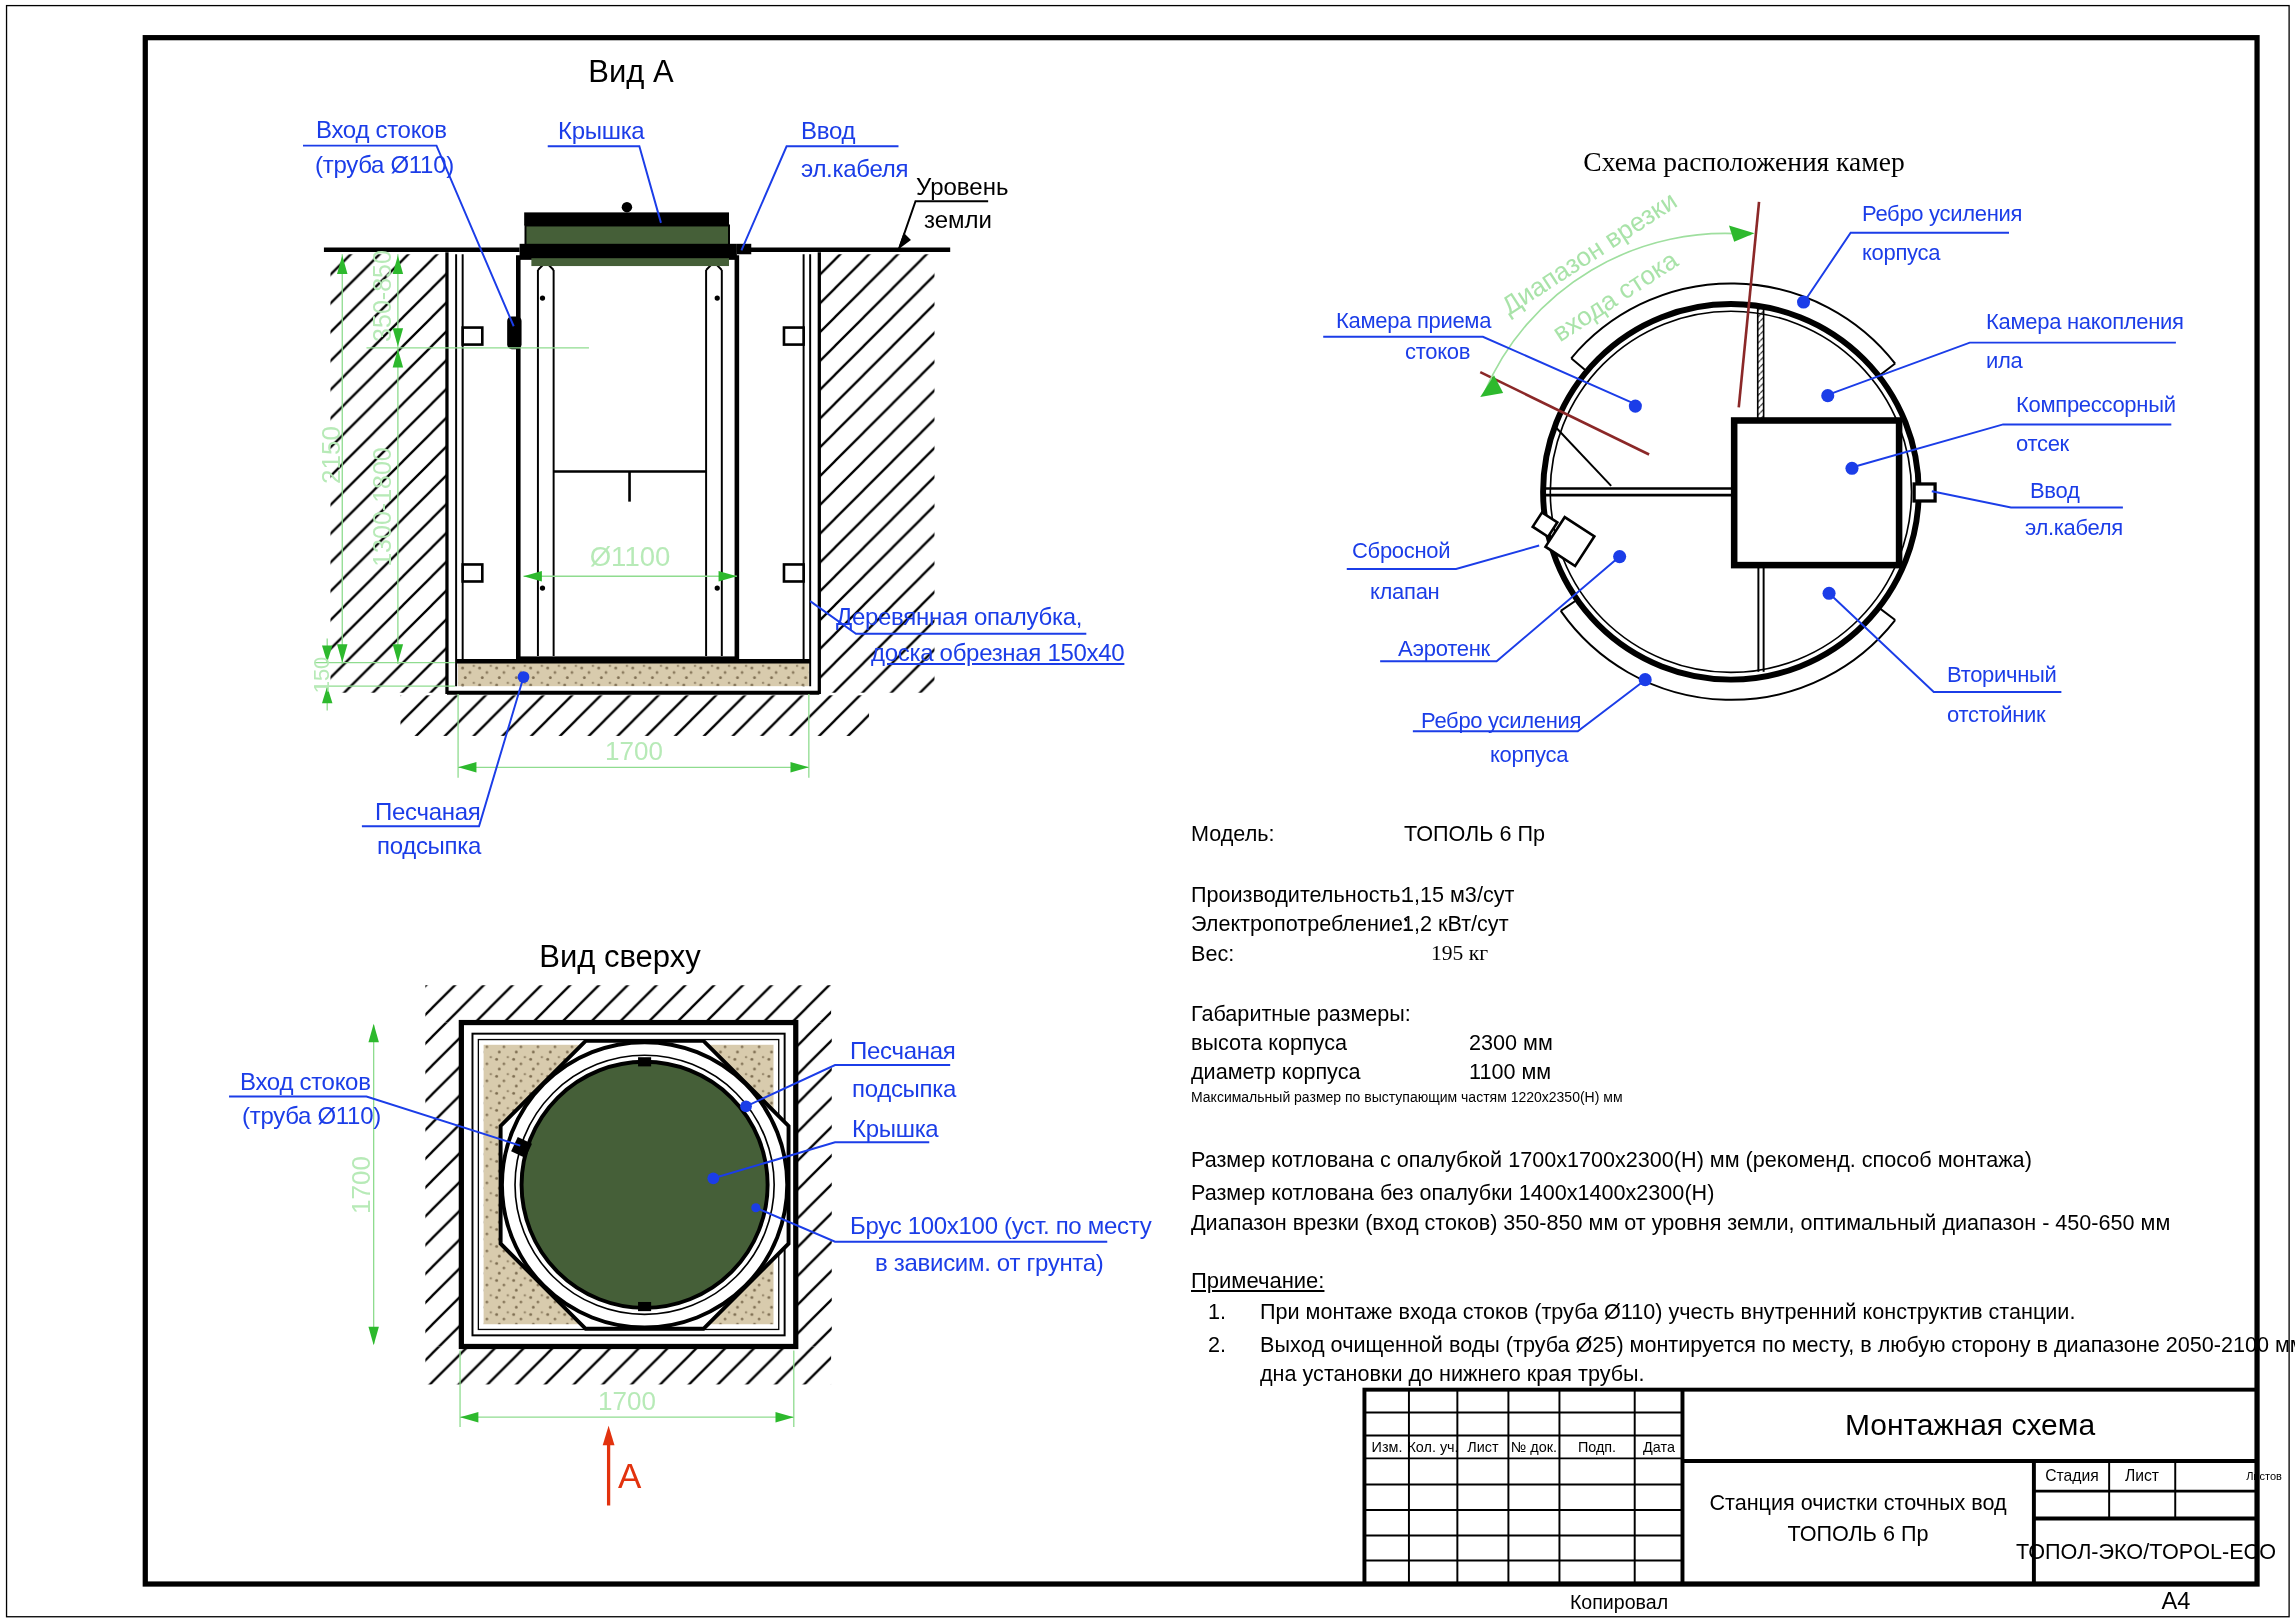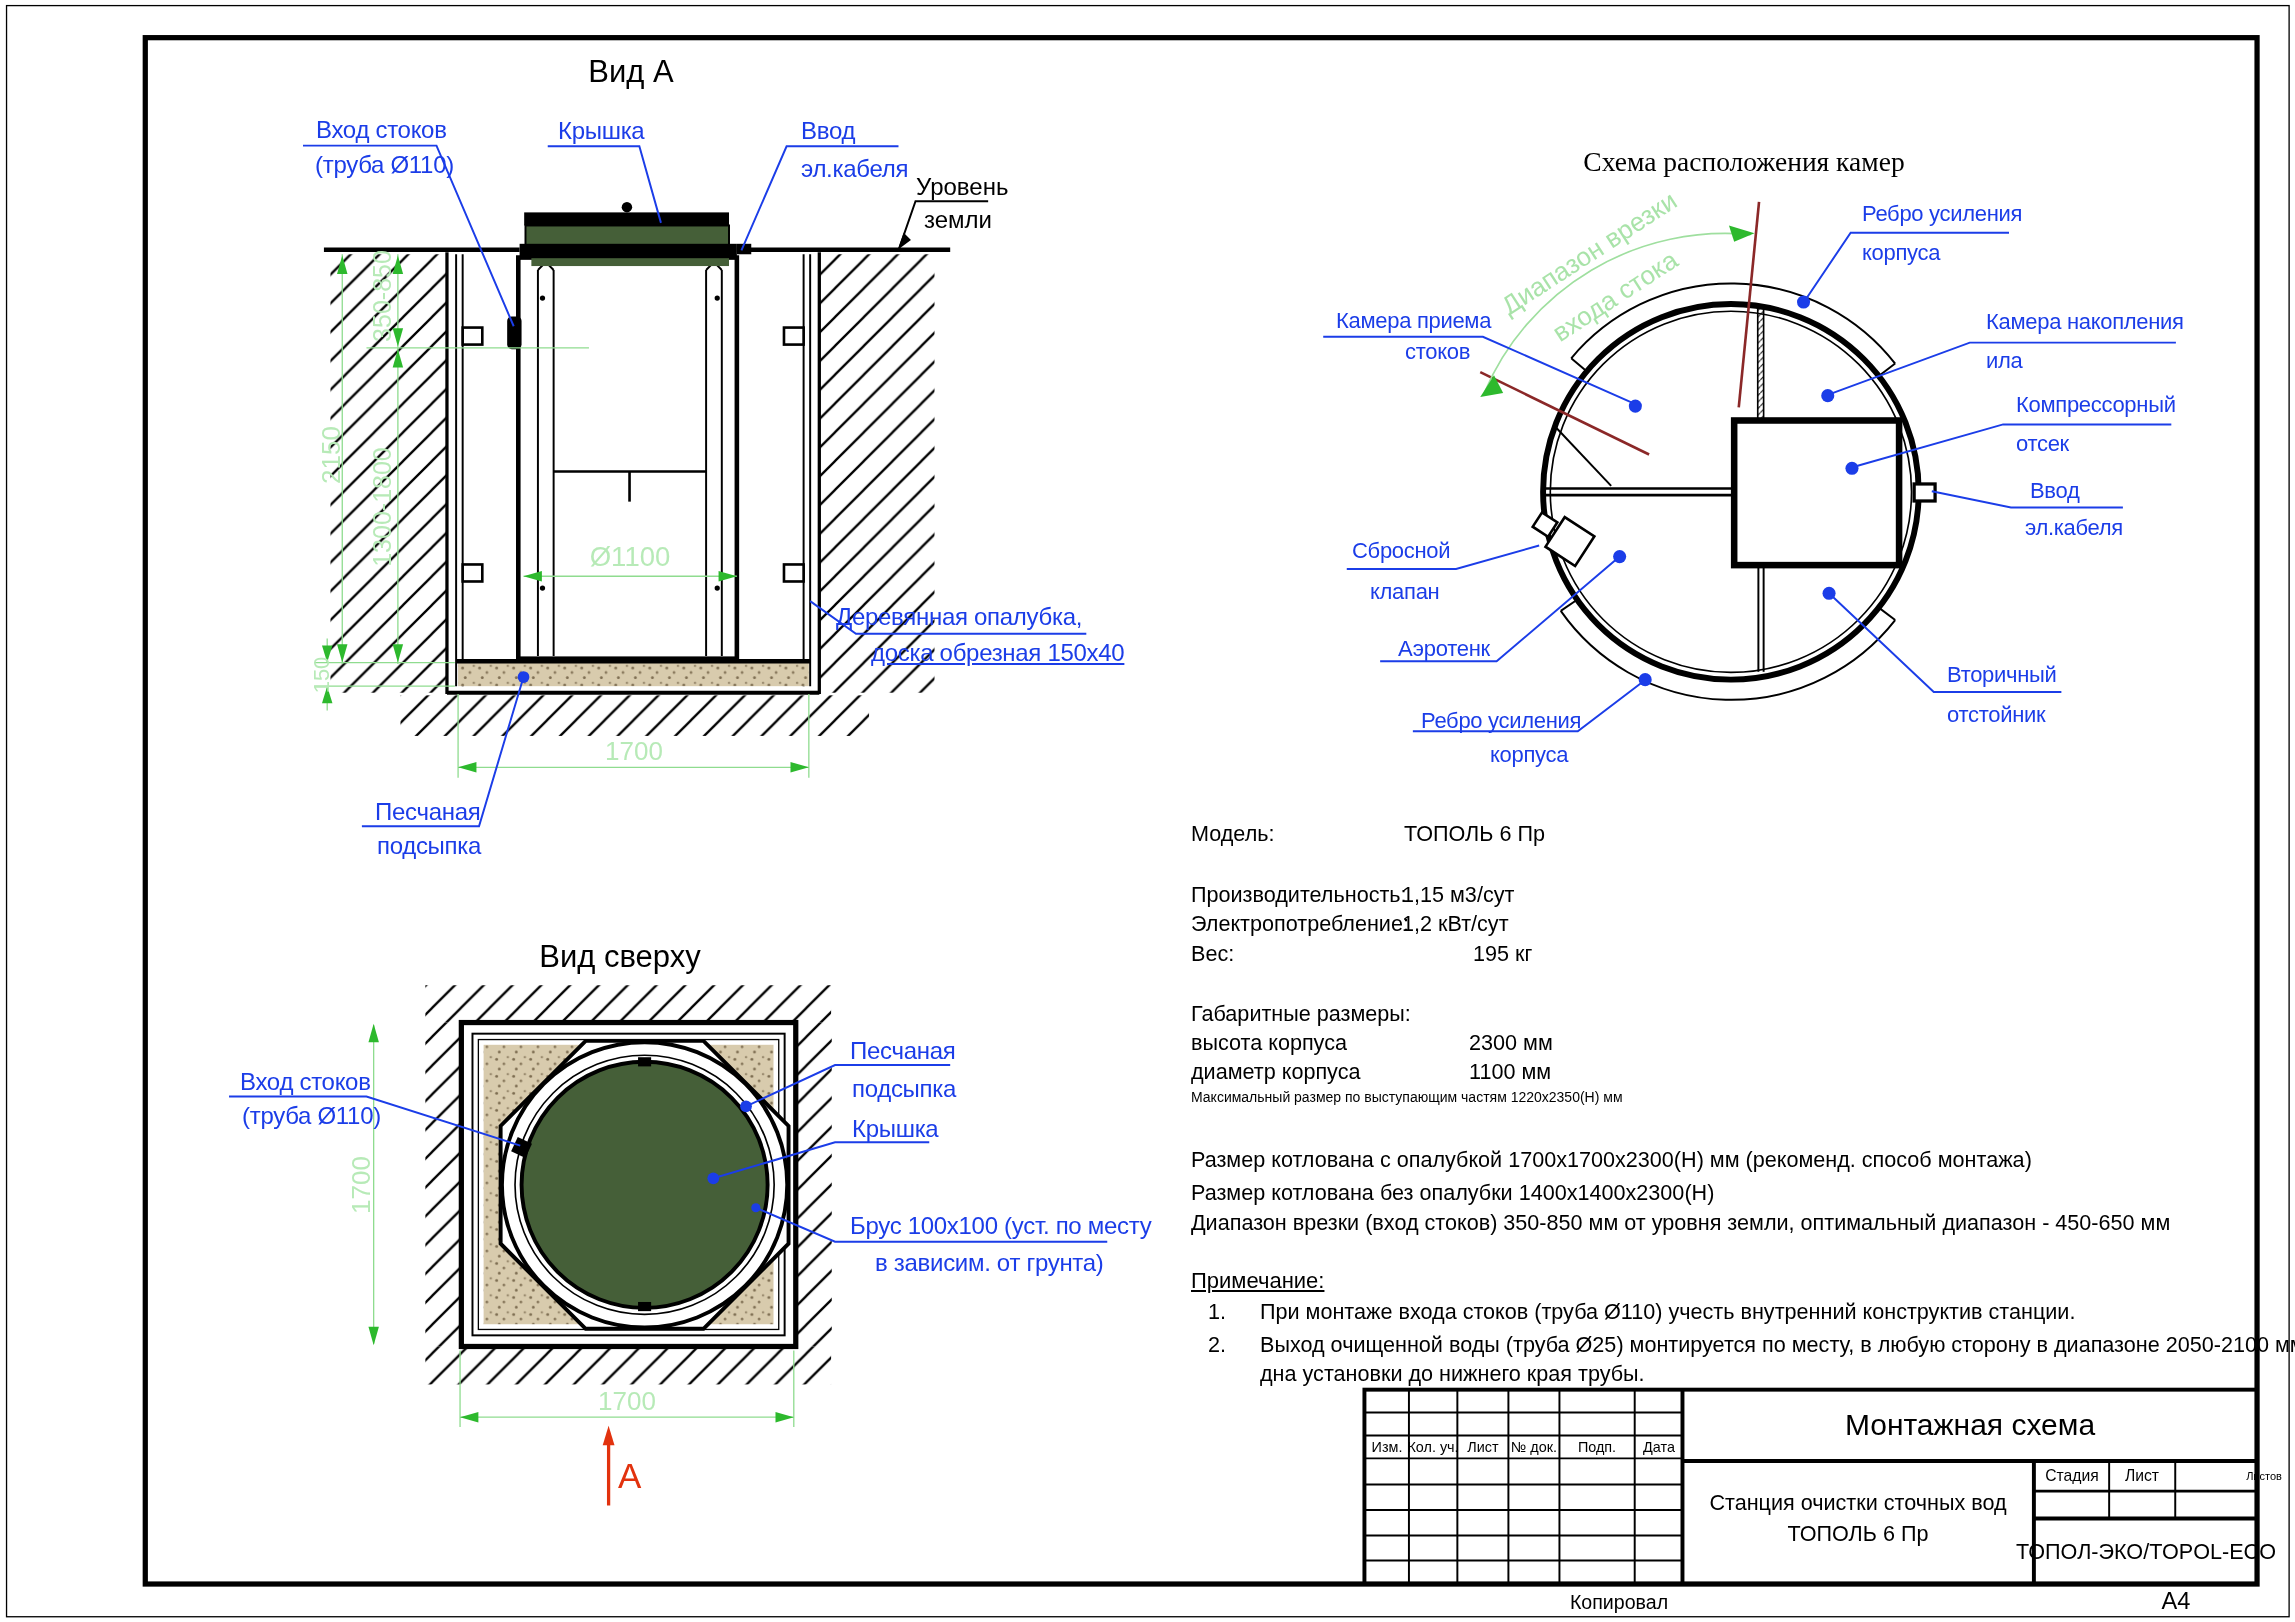--- a/index.html
+++ b/index.html
@@ -313,21 +313,21 @@
 <div class="t blue" style="left:1947px;top:664px;font-size:22px;">Вторичный</div>
 <div class="t blue" style="left:1947px;top:704px;font-size:22px;">отстойник</div>
 
 <div class="t" style="left:1191px;top:823px;font-size:21.6px;text-align:center;">Модель:</div>
 <div class="t" style="left:1404px;top:823px;font-size:21.6px;">ТОПОЛЬ 6 Пр</div>
 <div class="t" style="left:1191px;top:884px;font-size:21.6px;">Производительность:</div>
 <div class="t" style="left:1402px;top:884px;font-size:21.6px;">1,15 м3/сут</div>
 <div class="t" style="left:1191px;top:913px;font-size:21.6px;">Электропотребление:</div>
 <div class="t" style="left:1402px;top:913px;font-size:21.6px;">1,2 кВт/сут</div>
 <div class="t" style="left:1191px;top:943px;font-size:21.6px;">Вес:</div>
-<div class="t" style="left:1473px;top:943px;font-size:21.6px;">195 кг</div>
+<div class="t" style="left:1431px;top:943px;font-size:21.6px;font-family:Liberation Serif, serif;">195 кг</div>
 <div class="t" style="left:1191px;top:1003px;font-size:21.6px;">Габаритные размеры:</div>
 <div class="t" style="left:1191px;top:1032px;font-size:21.6px;">высота корпуса</div>
 <div class="t" style="left:1469px;top:1032px;font-size:21.6px;">2300 мм</div>
 <div class="t" style="left:1191px;top:1061px;font-size:21.6px;">диаметр корпуса</div>
 <div class="t" style="left:1469px;top:1061px;font-size:21.6px;">1100 мм</div>
 <div class="t" style="left:1191px;top:1090px;font-size:14px;text-align:right;">Максимальный размер по выступающим частям 1220х2350(Н) мм</div>
 <div class="t" style="left:1191px;top:1149px;font-size:21.6px;">Размер котлована с опалубкой 1700х1700х2300(Н) мм (рекоменд. способ монтажа)</div>
 <div class="t" style="left:1191px;top:1182px;font-size:21.6px;">Размер котлована без опалубки 1400х1400х2300(Н)</div>
 <div class="t" style="left:1191px;top:1212px;font-size:21.6px;">Диапазон врезки (вход стоков) 350-850 мм от уровня земли, оптимальный диапазон - 450-650 мм</div>
 <div class="t u" style="left:1191px;top:1270px;font-size:22px;">Примечание:</div>

